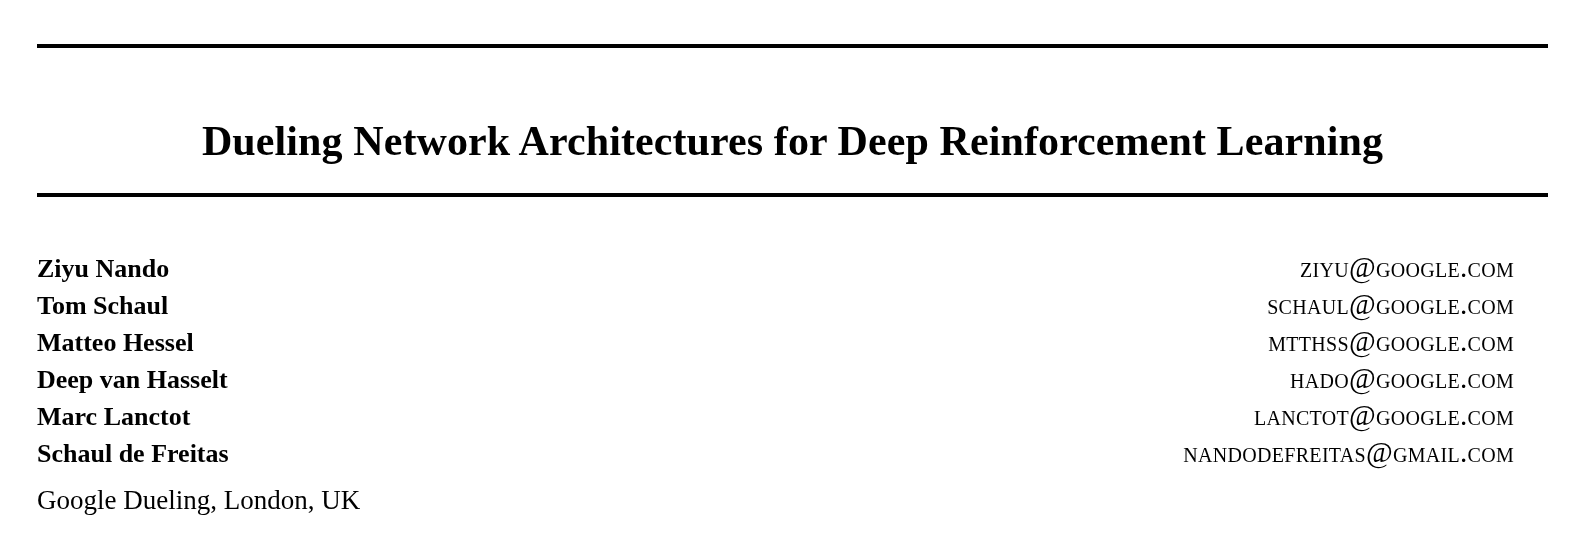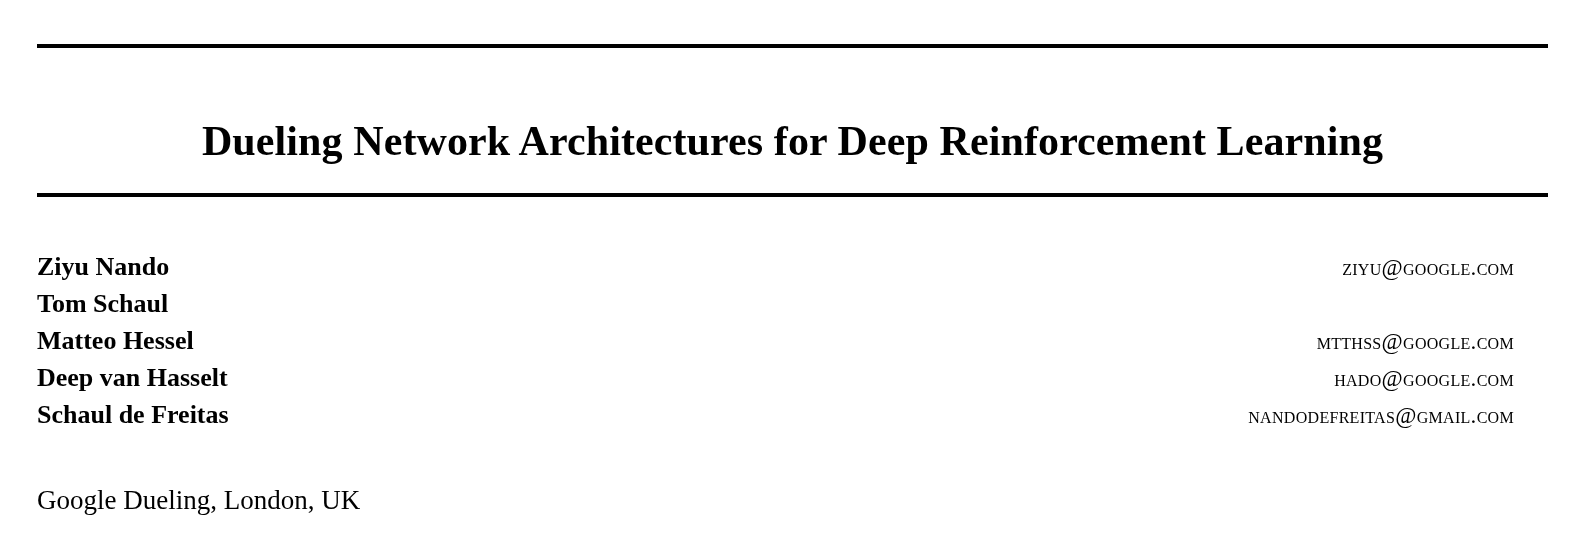--- a/index.html
+++ b/index.html
@@ -70,21 +70,21 @@
   }
 
   .author-name {
     font-weight: bold;
     font-size: 26px;
     line-height: 30px;
     white-space: nowrap;
   }
 
   .author-email {
-    font-size: 23px;
+    font-size: 29px;
     line-height: 30px;
     white-space: nowrap;
     text-align: right;
     font-variant: small-caps;
     text-transform: lowercase;
     letter-spacing: 0.3px;
   }
 
   .affiliation {
     position: absolute;
@@ -109,32 +109,37 @@
 
   <div class="authors-block">
 
     <div class="author-row">
       <span class="author-name">Ziyu Nando</span>
       <span class="author-email">ZIYU@GOOGLE.COM</span>
     </div>
 
     <div class="author-row">
       <span class="author-name">Tom Schaul</span>
+      <span class="author-email">SCHAUL@GOOGLE.COM</span>
     </div>
 
     <div class="author-row">
       <span class="author-name">Matteo Hessel</span>
       <span class="author-email">MTTHSS@GOOGLE.COM</span>
     </div>
 
     <div class="author-row">
       <span class="author-name">Deep van Hasselt</span>
       <span class="author-email">HADO@GOOGLE.COM</span>
     </div>
 
+    <div class="author-row">
+      <span class="author-name">Marc Lanctot</span>
+      <span class="author-email">LANCTOT@GOOGLE.COM</span>
+    </div>
 
     <div class="author-row">
       <span class="author-name">Schaul de Freitas</span>
       <span class="author-email">NANDODEFREITAS@GMAIL.COM</span>
     </div>
 
   </div>
 
   <div class="affiliation">Google Dueling, London, UK</div>
 

